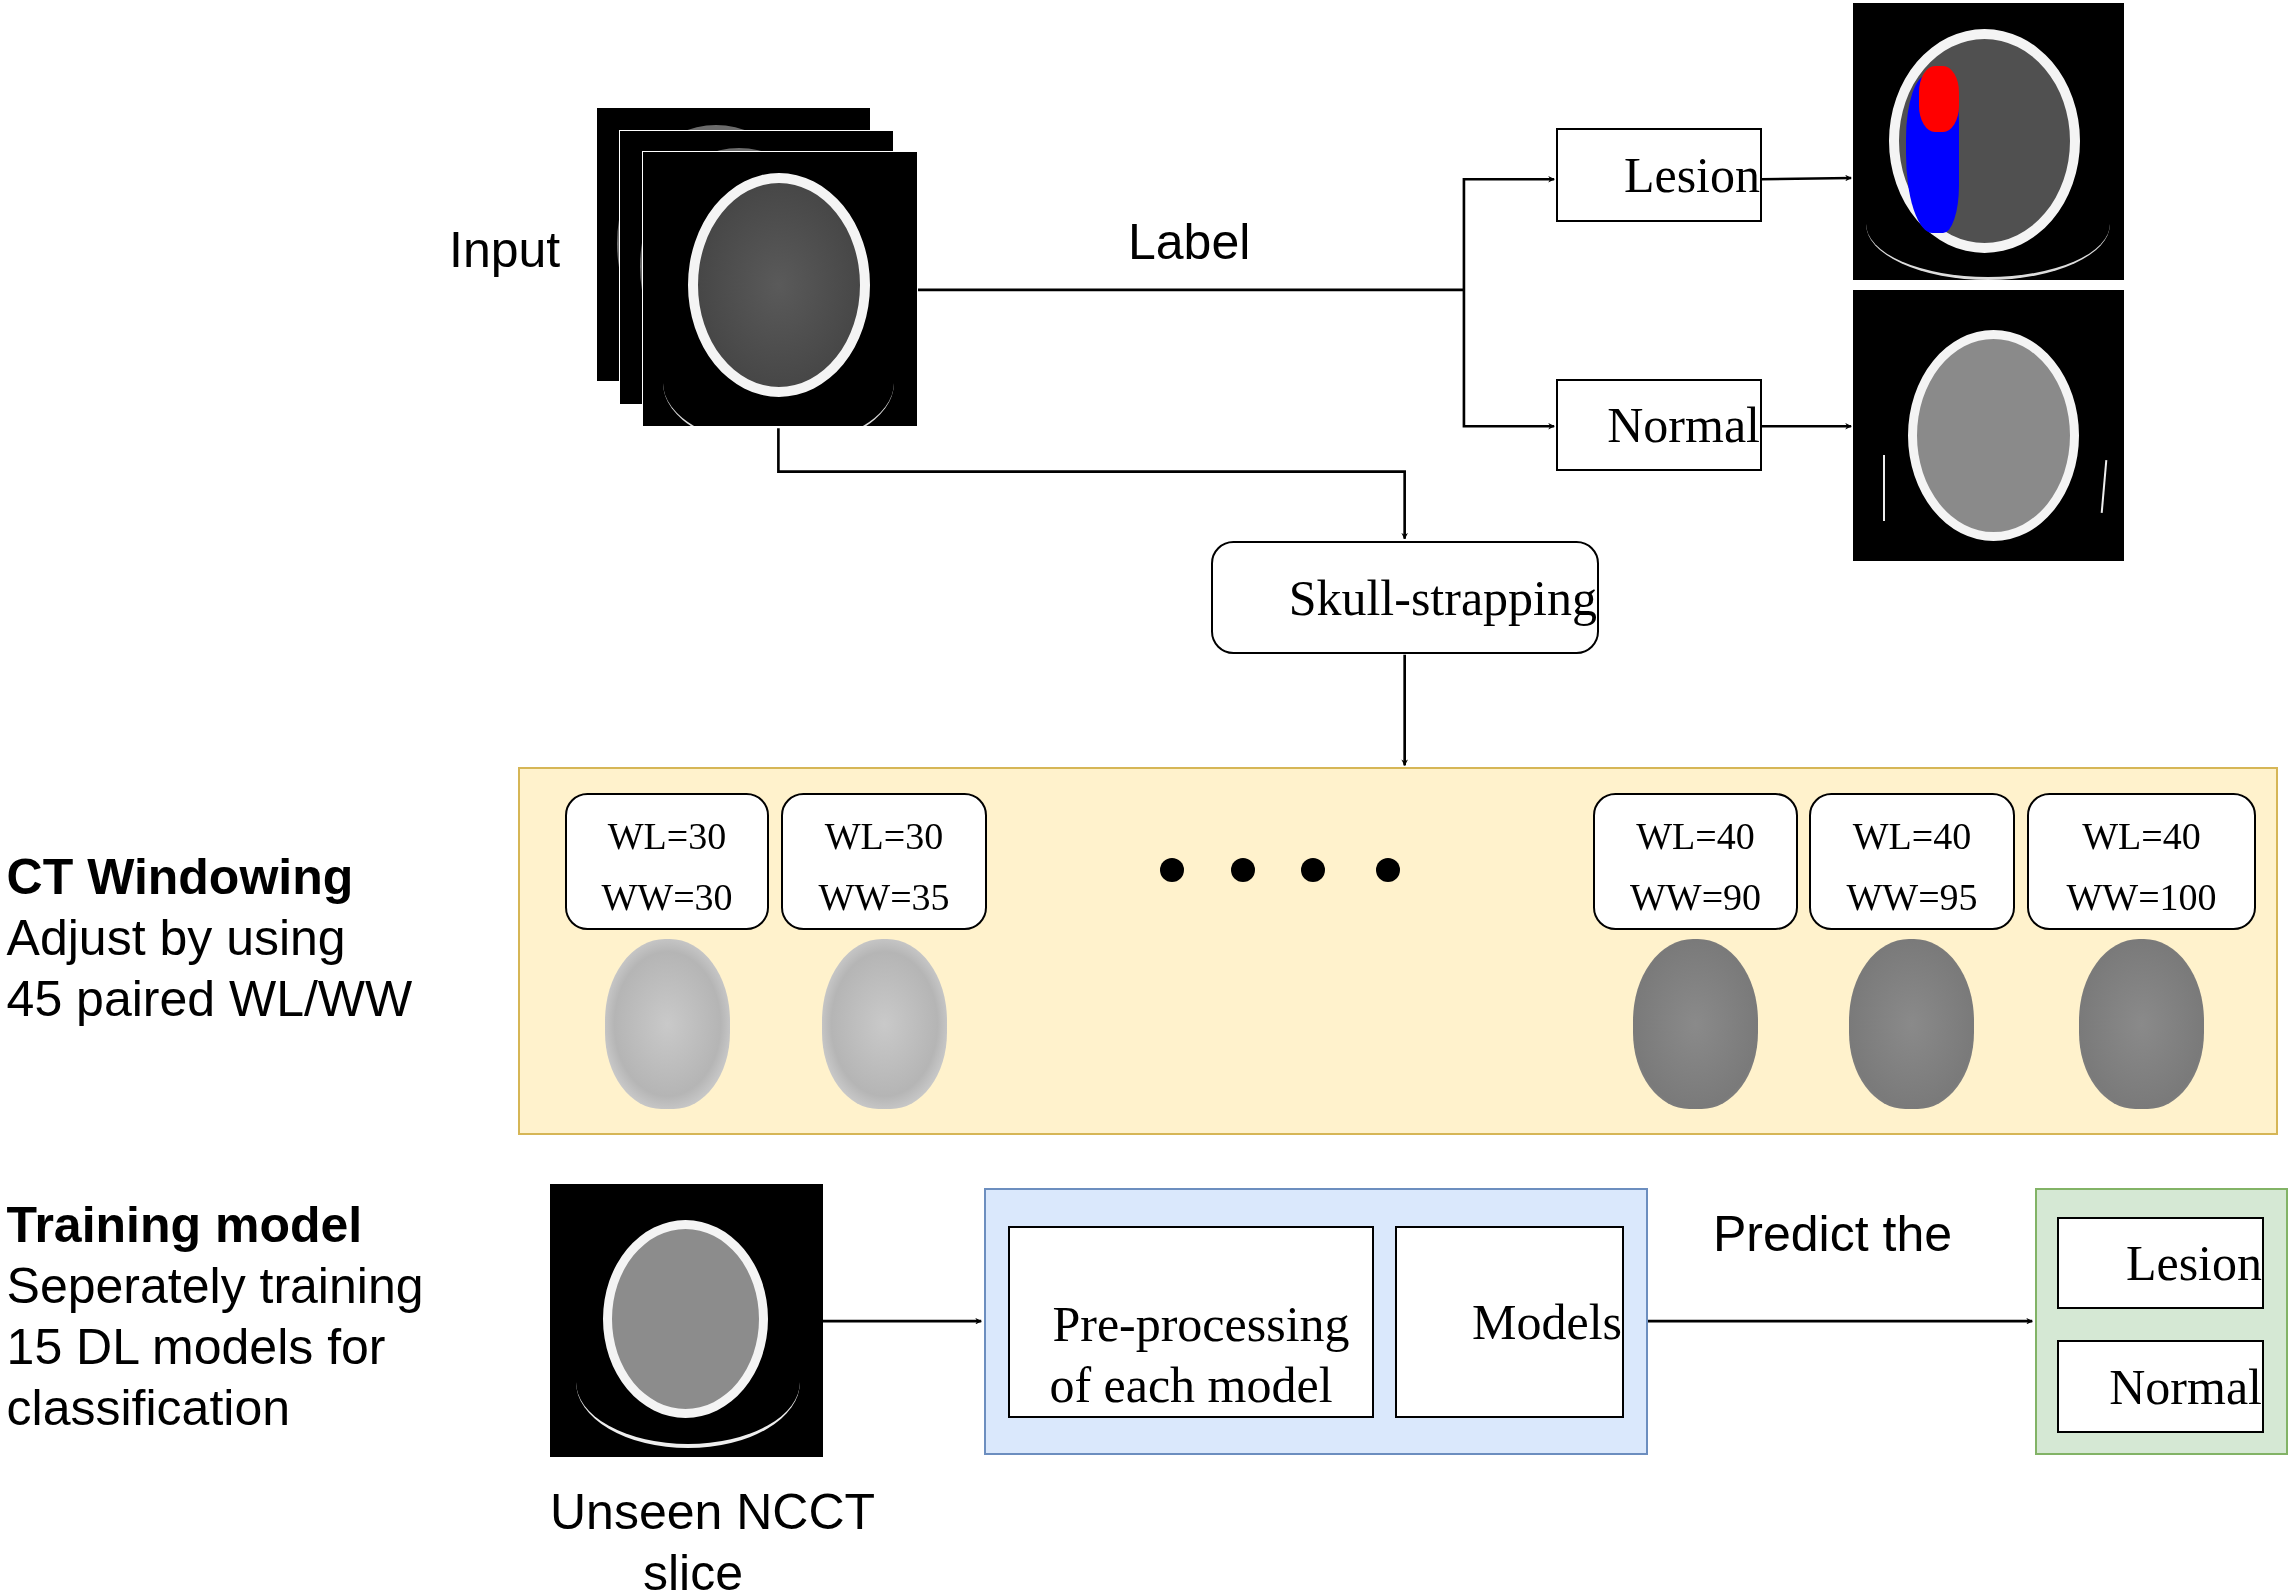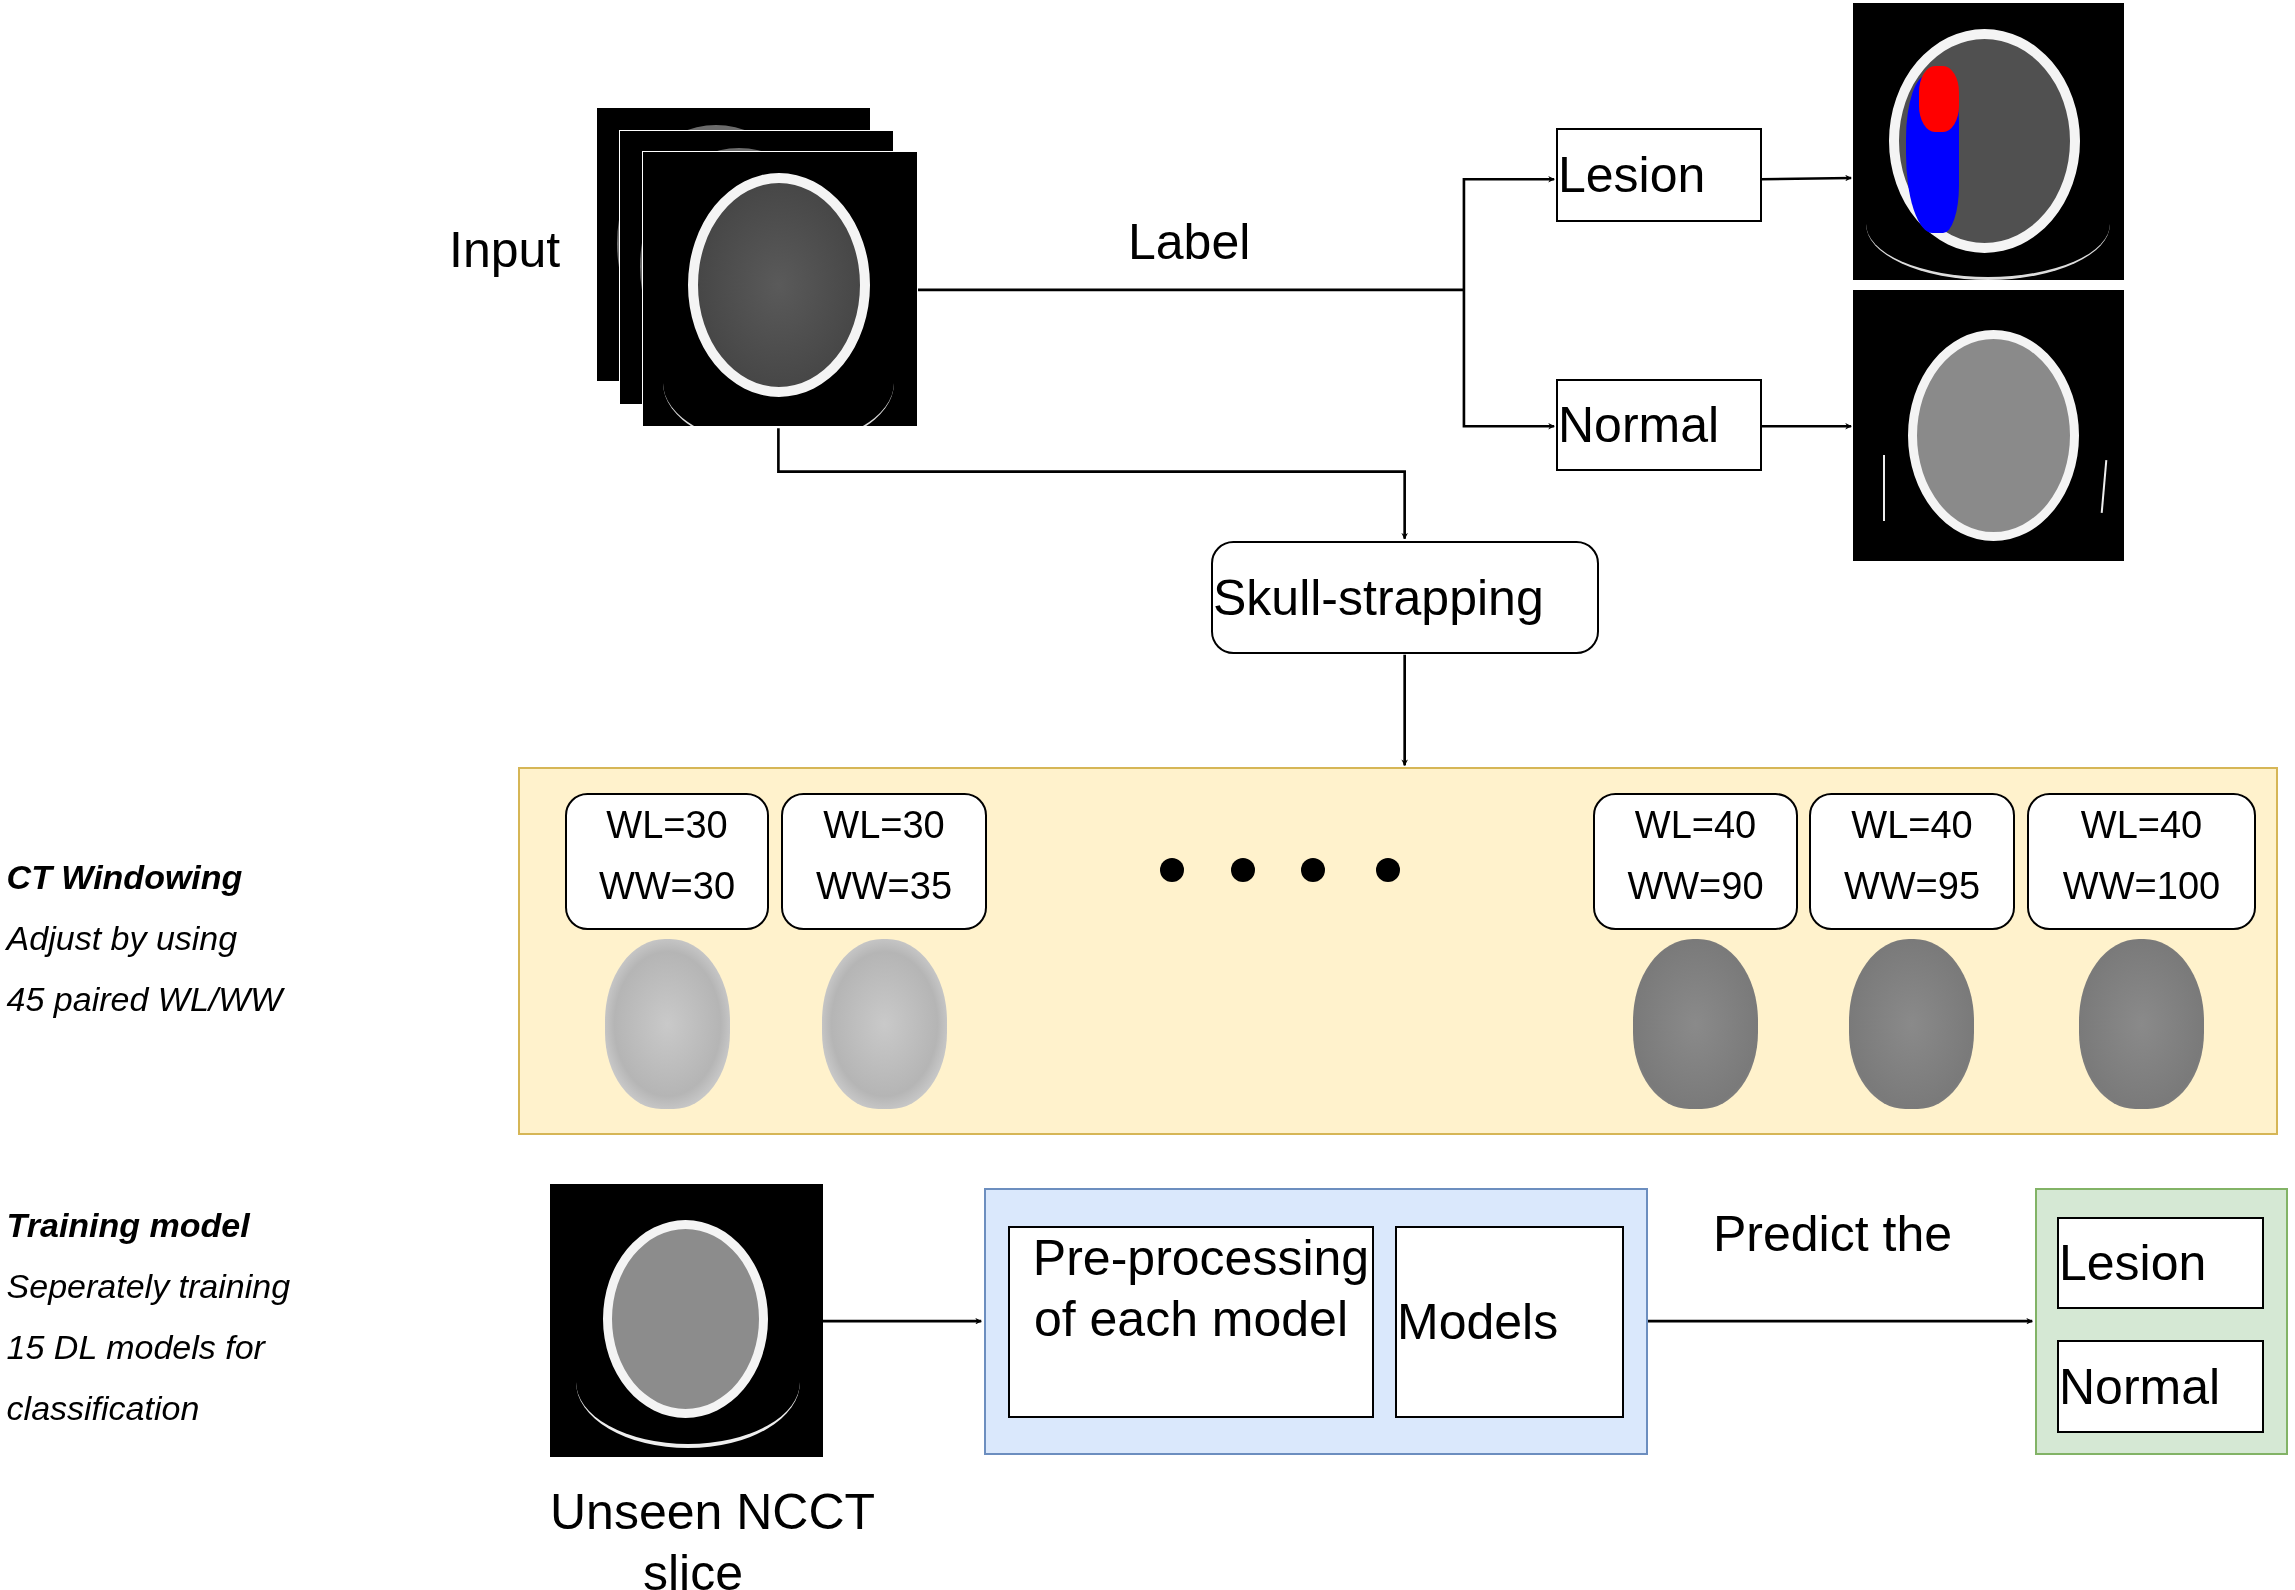--- a/index.html
+++ b/index.html
@@ -1,28 +1,28 @@
 <!DOCTYPE html>
 <html style="font-size:10.5px"><head>
 <meta charset="utf-8">
 <style>
   html, body { margin:0; padding:0; background:#ffffff; }
   body { width:2295px; height:1590px; position:relative; overflow:hidden;
          font-family:"Liberation Sans", sans-serif; color:#000; }
   .abs { position:absolute; }
   .txt { font-size:50px; line-height:1; white-space:nowrap; }
   .box { position:absolute; border:2.6px solid #000; background:#fff; box-sizing:border-box;
-         display:flex; align-items:center; justify-content:flex-start; text-align:center; }
+         display:flex; align-items:center; justify-content:flex-end; text-align:center;font-family:Liberation Serif, serif; }
   .rbox { border-radius:22.4px; }
   .ct { position:absolute; background:#000; overflow:hidden; }
   .panel-yellow { position:absolute; background:#FFF2CC; border:2.6px solid #D6B656; box-sizing:border-box; }
   .panel-blue { position:absolute; background:#DAE8FC; border:2.6px solid #6C8EBF; box-sizing:border-box; }
   .panel-green { position:absolute; background:#D5E8D4; border:2.6px solid #82B366; box-sizing:border-box; }
   .wl { font-size:38px; line-height:61px; }
-  .side { position:absolute; left:6.6px; font-size:34px; line-height:61px; white-space:nowrap;font-style:italic; }
+  .side { position:absolute; left:6.6px; font-size:50px; line-height:61px; white-space:nowrap; }
   .side b { font-weight:bold; }
   .dot { position:absolute; width:24px; height:24px; border-radius:50%; background:#000; }
   svg.arrows { position:absolute; left:0; top:0; }
 </style>
 </head>
 <body>
 
 <svg class="arrows" width="2295" height="1590" viewBox="0 0 3485 2414">
   <defs>
     <marker id="ah" markerWidth="10" markerHeight="10" refX="9" refY="5" orient="auto" markerUnits="userSpaceOnUse" viewBox="0 0 10 10">

